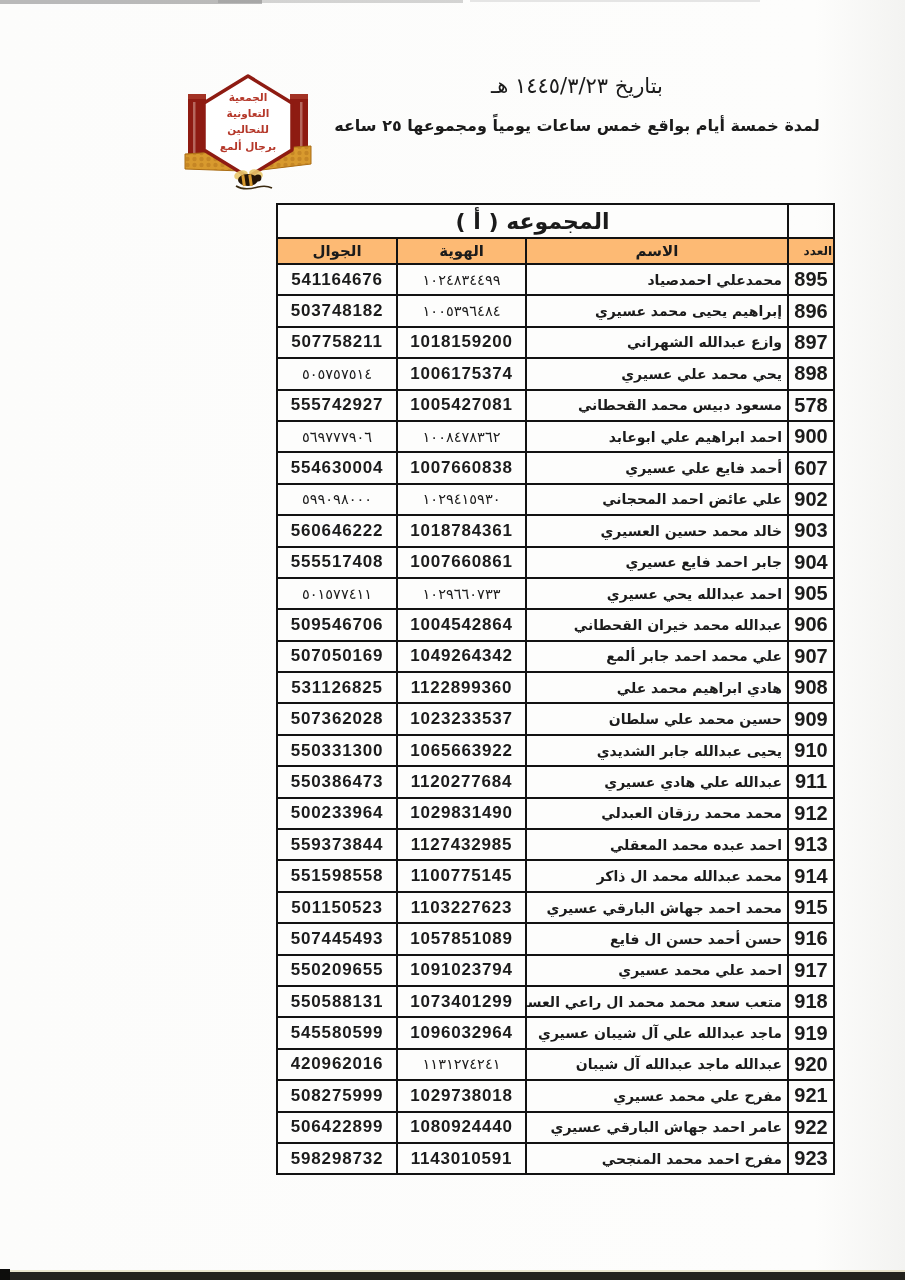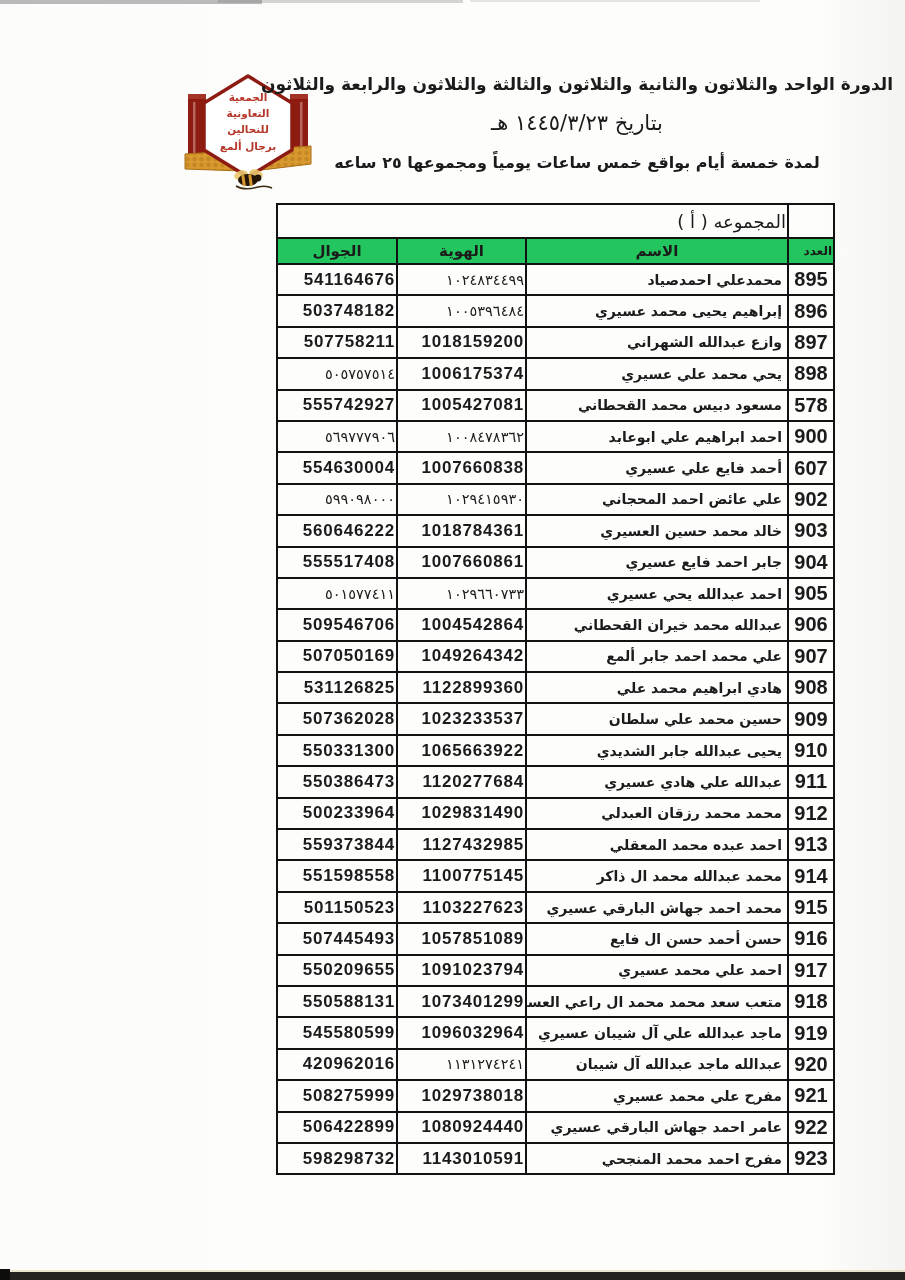--- a/index.html
+++ b/index.html
@@ -24,32 +24,32 @@
   .logo-wrap{position:absolute;left:184px;top:72px;width:128px;height:126px;}
   .logo-wrap svg{width:100%;height:100%;}
   
   table.doc-table{
     position:absolute;left:276px;top:203px;width:557px;
     border-collapse:collapse;direction:rtl;table-layout:fixed;
   }
   table.doc-table td{border:2px solid #121212;overflow:hidden;white-space:nowrap;}
   td.empty-corner{border:none;background:transparent;}
   td.title-cell{
-    height:30px;font-weight:normal;font-size:18px;
+    height:30px;text-align:center;font-weight:bold;font-size:22px;
     background:#fdfdfc;
   }
-  tr.header-row td{background:#22c55e;height:22px;text-align:center;}
+  tr.header-row td{background:#fdba74;height:22px;text-align:center;}
   td.hdr{font-weight:bold;font-size:15px;}
   td.hdr-num{font-weight:bold;font-size:12px;padding-left:36px;}
   tr.data-row td{height:27.4px;background:#fdfdfc;}
   td.c-num{font-family:"Liberation Sans",sans-serif;font-weight:bold;font-size:20px;text-align:center;}
   td.c-name{font-weight:bold;font-size:14px;text-align:right;padding:0 5px 0 2px;}
   td.c-id,td.c-phone{
     font-family:"Liberation Sans",sans-serif;font-weight:bold;font-size:17px;
-    letter-spacing:.8px;margin-top:44px;
+    text-align:center;letter-spacing:.8px;margin-top:44px;
   }
   td.ar-digits{
     font-family:"DejaVu Sans",sans-serif;font-weight:400;font-size:14.5px;letter-spacing:2.6px;
   }
 </style>
 </head>
 <body>
 
 <div class="scan-top-1"></div>
 <div class="scan-top-2"></div>
@@ -97,21 +97,20 @@
       <ellipse cx="64" cy="108" rx="10" ry="6" fill="#241506"></ellipse>
       <rect x="58" y="103" width="3" height="11" fill="#d89a2e" transform="rotate(-8 60 108)"></rect>
       <rect x="65" y="102.5" width="3" height="11.5" fill="#d89a2e" transform="rotate(-8 66 108)"></rect>
       <circle cx="74" cy="106" r="3.4" fill="#241506"></circle>
       <path d="M52 114 q8 5 22 1 q8 -2 14 1" stroke="#3a2a10" stroke-width="1.6" fill="none"></path>
     </g>
   </svg>
 </div>
 
 <div class="head-block">
-  <p class="head-line1">الدورة الواحد والثلاثون والثانية والثلاثون والثالثة والثلاثون والرابعة والثلاثون</p>
   <p class="head-line2">بتاريخ ١٤٤٥/٣/٢٣ هـ</p>
   <p class="head-line3">لمدة خمسة أيام بواقع خمس ساعات يومياً ومجموعها ٢٥ ساعه</p>
 </div>
 
 <table class="doc-table">
   <colgroup>
     <col style="width:46px">
       <col style="width:262px">
       <col style="width:129px">
       <col style="width:120px">

